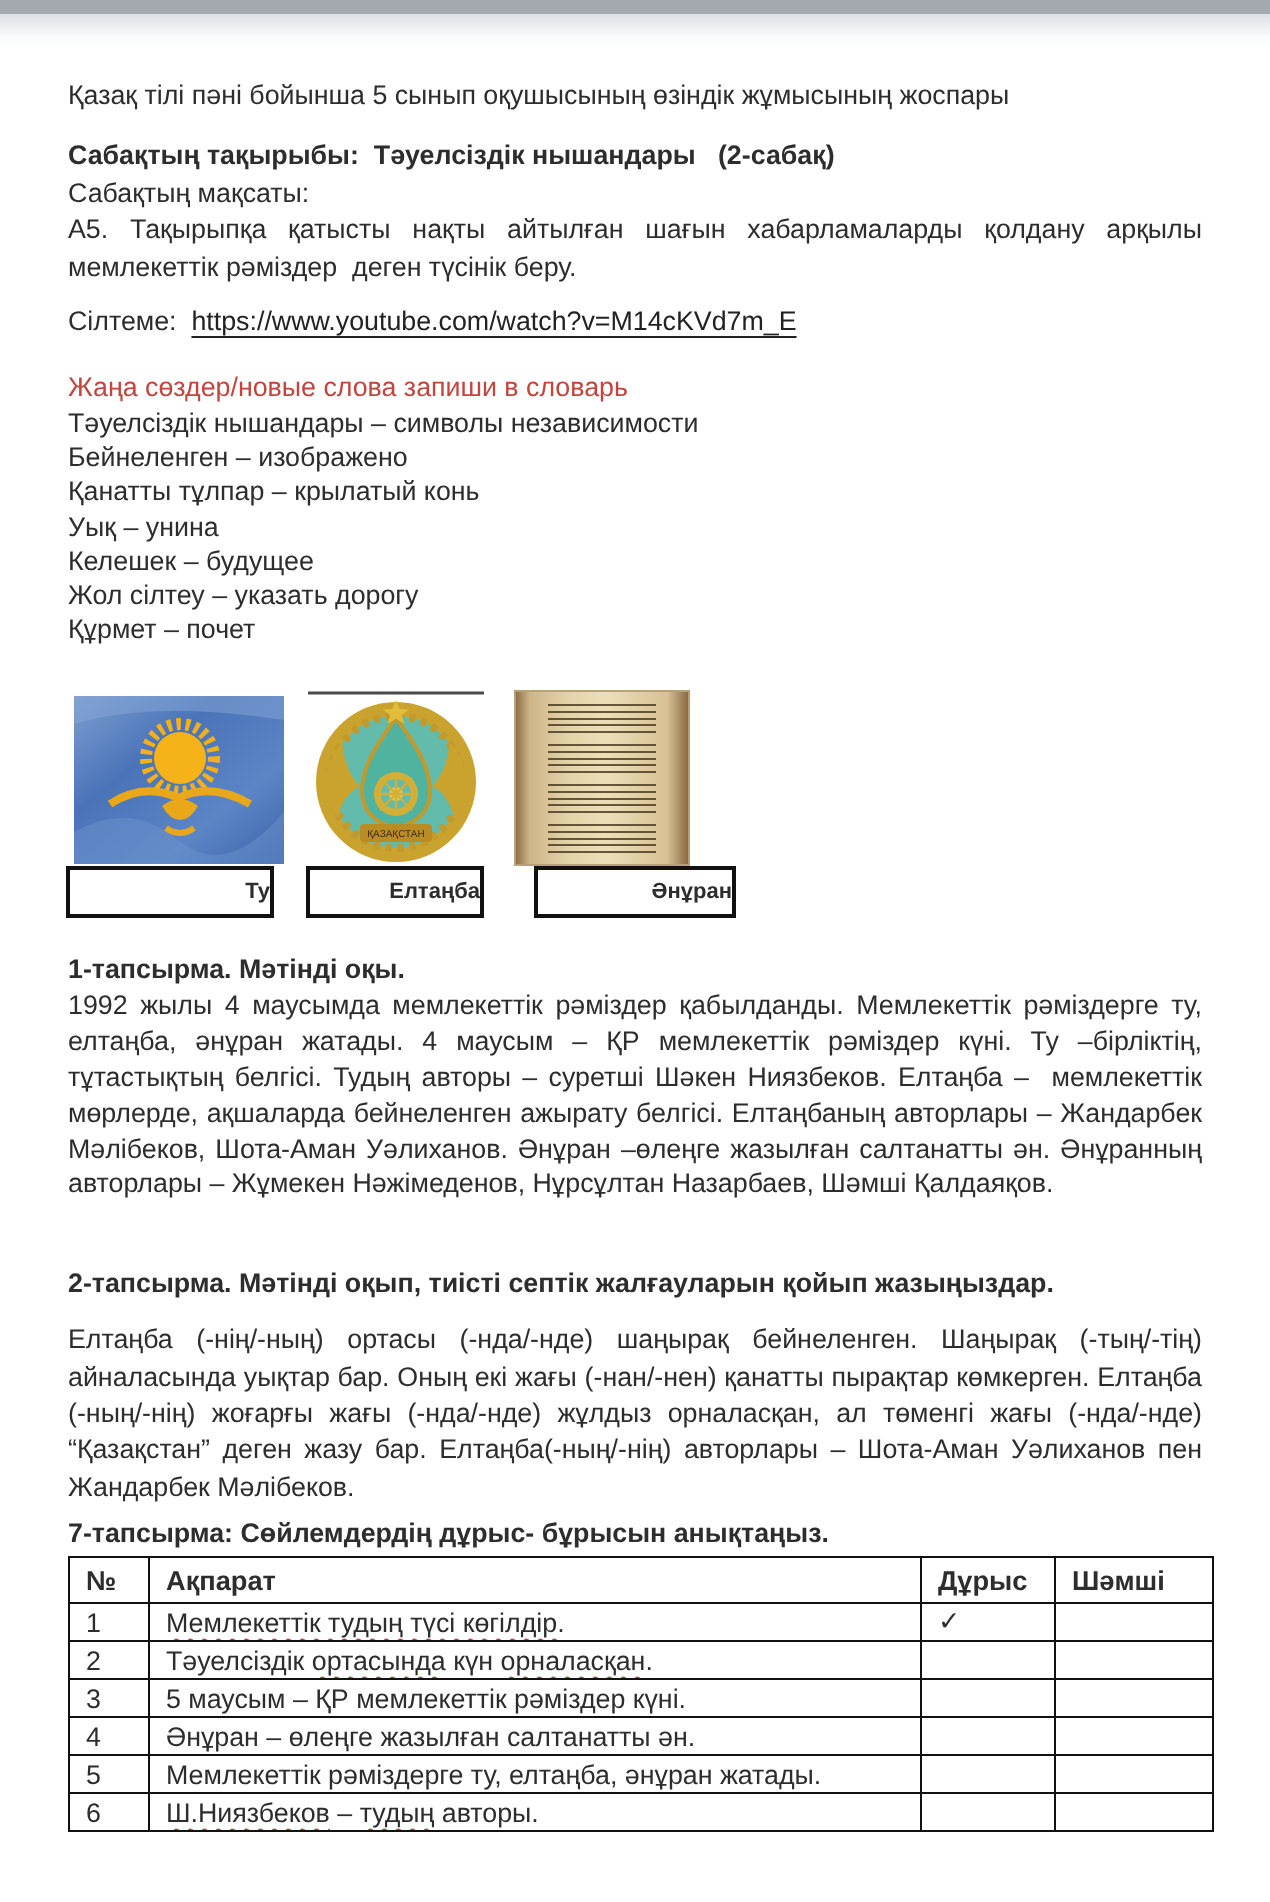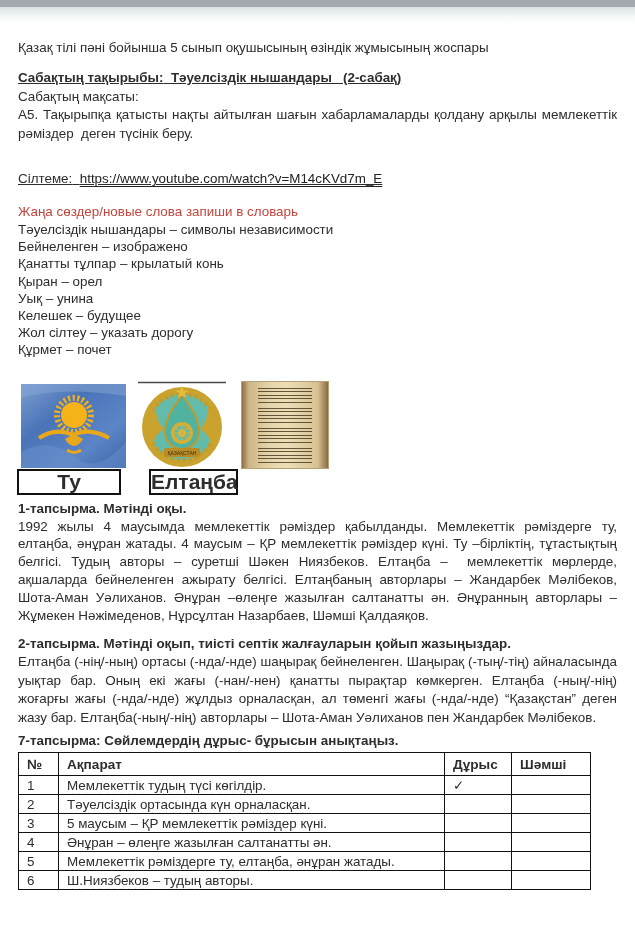--- a/index.html
+++ b/index.html
@@ -1,47 +1,47 @@
 <!DOCTYPE html>
 <html style="--accent-red: #c2453e;"><head>
 <meta charset="utf-8">
 <style>
   html,body{margin:0;padding:0;width:635px;height:951px;overflow:hidden;background:#ffffff;}
   body{font-family:"Liberation Sans","DejaVu Sans",sans-serif;color:#2d2d2d;font-size:13.4px;}
   .topbar{height:7px;background:#a3a9ae;}
   .topbar-fade{height:18px;background:linear-gradient(#dce1e4,#f7fafb 60%,#ffffff);}
-  .content{padding:0 18px;}
+  .content{padding:0 34px;}
   .pre{white-space:pre-wrap;}
   .doc-title{margin-top:13px;line-height:19px;}
-  .topic-line{margin-top:11px;line-height:19px;font-weight:bold;text-decoration:underline;}
+  .topic-line{margin-top:11px;line-height:19px;font-weight:bold;}
   .goal-label{line-height:19px;}
   .goal-text{line-height:18.5px;text-align:justify;}
-  .link-line{margin-top:26px;line-height:19px;text-decoration:underline;}
+  .link-line{margin-top:8px;line-height:19px;}
   .doc-link{color:#222;text-decoration:underline;text-underline-offset:3px;cursor:pointer;}
   .vocab-heading{margin-top:14px;line-height:19px;color:var(--accent-red,#c2453e);}
   .vocab-item{line-height:17.2px;}
   .symbols-row{margin-top:22px;display:flex;align-items:flex-start;height:88px;}
   .sym-flag{width:105px;height:84px;margin-left:3px;margin-top:3px;}
   .sym-emblem{width:88px;height:88px;margin-left:12px;}
   .sym-anthem{width:88px;height:88px;margin-left:15px;position:relative;
     background:linear-gradient(90deg,#8f6f45 0,#cdb587 8%,#e4d3a8 30%,#ecdfb8 52%,#d8c193 88%,#8a6a42 100%);
     border:1px solid #b6a178;box-sizing:border-box;}
   .stanza{margin:4px 16px 0 16px;height:16px;
     background:repeating-linear-gradient(to bottom,rgba(70,52,28,.8) 0 1px,transparent 1px 3.4px);}
   .stanza.first{margin-top:6px;}
   .labels-row{display:flex;margin-left:-1px;}
-  .sym-label{border:2px solid #111;height:22px;line-height:22px;text-align:center;font-weight:bold;font-size:21px;background:#fff;box-sizing:content-box;}
+  .sym-label{border:2px solid #111;height:22px;line-height:22px;text-align:right;font-weight:bold;font-size:11px;background:#fff;box-sizing:content-box;}
   .lbl-flag{width:100px;}
-  .lbl-emblem{width:85px;margin-left:28px;}
+  .lbl-emblem{width:85px;margin-left:16px;}
   .lbl-anthem{width:97px;margin-left:25px;}
   .task-heading{font-weight:bold;line-height:19px;}
-  .t1h{margin-top:4px;}
+  .t1h{margin-top:16px;}
   .t1p{line-height:17.8px;text-align:justify;}
-  .t2h{margin-top:10px;}
-  .t2p{line-height:18.4px;text-align:justify;}
+  .t2h{margin-top:31px;}
+  .t2p{margin-top:10px;line-height:18.4px;text-align:justify;}
   .t3h{margin-top:4px;}
   table.check{border-collapse:collapse;width:572px;margin-top:2px;table-layout:fixed;}
   table.check th,table.check td{border:1.6px solid #111;padding:0 0 0 8px;text-align:left;overflow:hidden;white-space:nowrap;}
   table.check th{height:22px;font-size:13.6px;}
   table.check td{height:18px;font-weight:normal;}
   td.ans{text-align:center;padding:0;}
   .wavy{text-decoration:underline;text-decoration-style:wavy;text-decoration-color:var(--accent-red,#c2453e);text-decoration-thickness:1px;text-underline-offset:3px;}
 </style>
 </head>
 <body>
@@ -58,21 +58,20 @@
   <div class="goal-label">Сабақтың мақсаты:</div>
   <div class="goal-text pre">А5. Тақырыпқа қатысты нақты айтылған шағын хабарламаларды қолдану арқылы мемлекеттік рәміздер  деген түсінік беру.</div>
 
   <div class="link-line"><span>Сілтеме:</span><span>&nbsp;&nbsp;</span><a class="doc-link">https://www.youtube.com/watch?v=M14cKVd7m_E</a></div>
 
   <div class="vocab-heading">Жаңа сөздер/новые слова запиши в словарь</div>
   <div>
       <div class="vocab-item">Тәуелсіздік нышандары – символы независимости</div>
       <div class="vocab-item">Бейнеленген – изображено</div>
       <div class="vocab-item">Қанатты тұлпар – крылатый конь</div>
-      <div class="vocab-item">Қыран – орел</div>
       <div class="vocab-item">Уық – унина</div>
       <div class="vocab-item">Келешек – будущее</div>
       <div class="vocab-item">Жол сілтеу – указать дорогу</div>
       <div class="vocab-item">Құрмет – почет</div>
     </div>
 
   <div class="symbols-row">
     <svg class="sym-flag" viewBox="0 0 105 84" xmlns="http://www.w3.org/2000/svg">
       <defs>
         <linearGradient id="fg" x1="0" y1="0" x2="1" y2="1">
@@ -113,20 +112,21 @@
       <div class="stanza first"></div>
       <div class="stanza"></div>
       <div class="stanza"></div>
       <div class="stanza"></div>
     </div>
   </div>
 
   <div class="labels-row">
     <div class="sym-label lbl-flag">Ту</div>
     <div class="sym-label lbl-emblem">Елтаңба</div>
+    <div class="sym-label lbl-anthem">Әнұран</div>
   </div>
 
   <div class="task-heading t1h">1-тапсырма.  Мәтінді оқы.</div>
   <div class="t1p pre">1992 жылы 4 маусымда мемлекеттік рәміздер қабылданды. Мемлекеттік рәміздерге ту, елтаңба, әнұран жатады. 4 маусым – ҚР мемлекеттік рәміздер күні. Ту –бірліктің, тұтастықтың белгісі. Тудың авторы – суретші Шәкен Ниязбеков. Елтаңба –  мемлекеттік мөрлерде, ақшаларда бейнеленген ажырату белгісі. Елтаңбаның авторлары – Жандарбек Мәлібеков, Шота-Аман Уәлиханов. Әнұран –өлеңге жазылған салтанатты ән. Әнұранның авторлары – Жұмекен Нәжімеденов, Нұрсұлтан Назарбаев, Шәмші Қалдаяқов.</div>
 
   <div class="task-heading t2h">2-тапсырма. Мәтінді оқып, тиісті септік жалғауларын қойып жазыңыздар.</div>
   <div class="t2p pre">Елтаңба (-нің/-ның) ортасы (-нда/-нде) шаңырақ бейнеленген. Шаңырақ (-тың/-тің) айналасында уықтар бар. Оның екі жағы (-нан/-нен) қанатты пырақтар көмкерген. Елтаңба (-ның/-нің) жоғарғы жағы (-нда/-нде) жұлдыз орналасқан, ал төменгі жағы (-нда/-нде) “Қазақстан” деген жазу бар. Елтаңба(-ның/-нің) авторлары – Шота-Аман Уәлиханов пен Жандарбек Мәлібеков.</div>
 
   <div class="task-heading t3h">7-тапсырма: Сөйлемдердің дұрыс- бұрысын анықтаңыз.</div>
 

